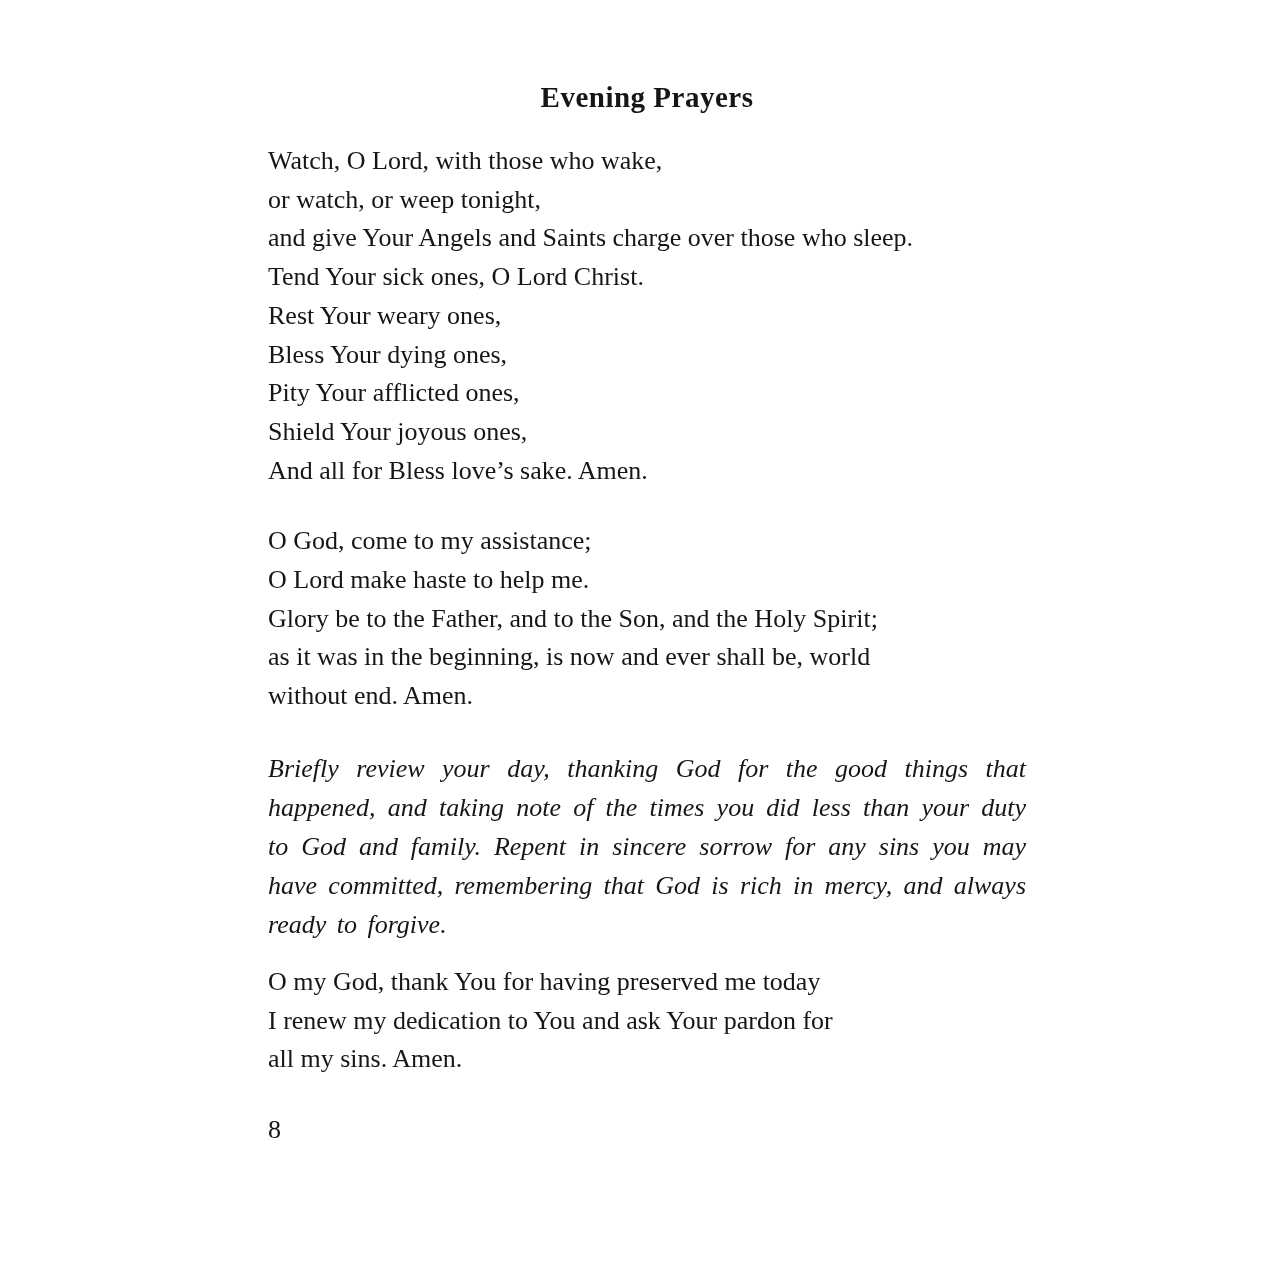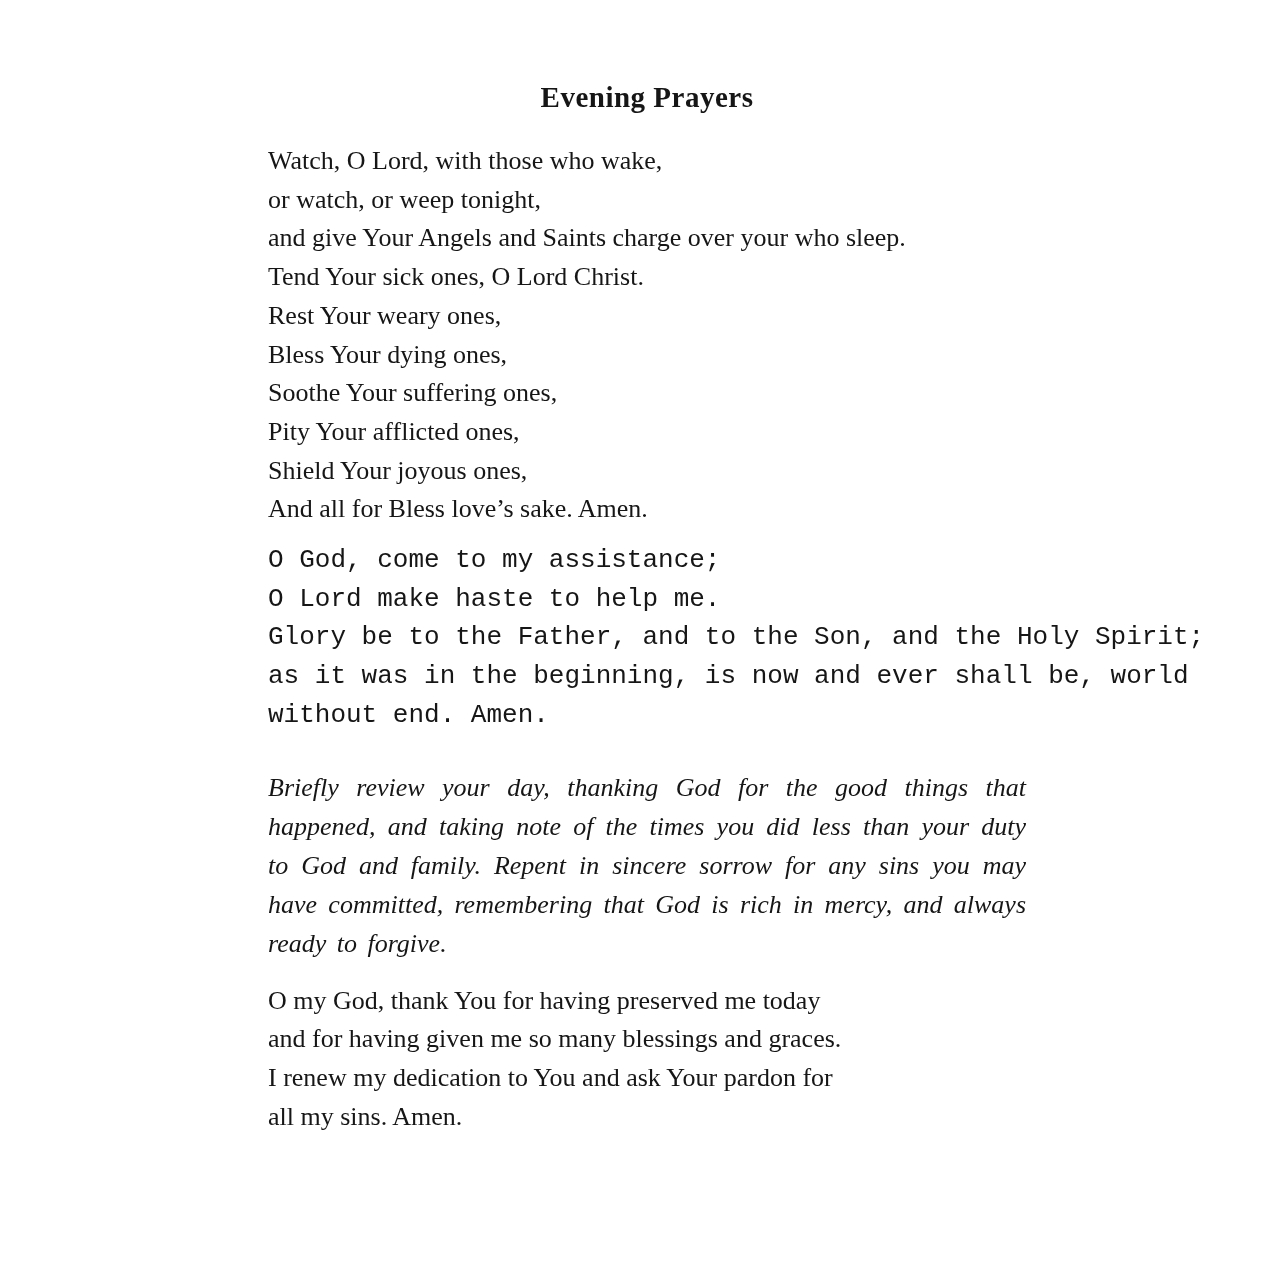--- a/index.html
+++ b/index.html
@@ -40,22 +40,21 @@
     white-space: nowrap;
   }
   .attribution {
     font-size: 26px;
     line-height: 38.7px;
     font-style: italic;
     text-align: center;
     padding-left: 30px;
   }
   .block-invocation {
-    margin-top: 12px;
-    font-family: Liberation Mono, monospace;
+    margin-top: 32px;
   }
   .instruction {
     margin: 33px 0 0 0;
     font-size: 26px;
     line-height: 39px;
     font-style: italic;
     text-align: justify;
     word-spacing: 4px;
   }
   .block-thanks {
@@ -71,43 +70,41 @@
 <body>
 
 <div class="page">
   <div class="content">
 
     <h1 class="title">Evening Prayers</h1>
 
     <div class="block">
       <div class="line">Watch, O Lord, with those who wake,</div>
       <div class="line">or watch, or weep tonight,</div>
-      <div class="line">and give Your Angels and Saints charge over your who sleep.</div>
+      <div class="line">and give Your Angels and Saints charge over those who sleep.</div>
       <div class="line">Tend Your sick ones, O Lord Christ.</div>
       <div class="line">Rest Your weary ones,</div>
       <div class="line">Bless Your dying ones,</div>
-      <div class="line">Soothe Your suffering ones,</div>
       <div class="line">Pity Your afflicted ones,</div>
       <div class="line">Shield Your joyous ones,</div>
       <div class="line">And all for Bless love’s sake. Amen.</div>
     </div>
 
     <div class="block block-invocation">
       <div class="line">O God, come to my assistance;</div>
       <div class="line">O Lord make haste to help me.</div>
       <div class="line">Glory be to the Father, and to the Son, and the Holy Spirit;</div>
       <div class="line">as it was in the beginning, is now and ever shall be, world</div>
       <div class="line">without end. Amen.</div>
     </div>
 
     <p class="instruction">Briefly review your day, thanking God for the good things that happened, and taking note of the times you did less than your duty to God and family. Repent in sincere sorrow for any sins you may have committed, remembering that God is rich in mercy, and always ready to forgive.</p>
 
     <div class="block block-thanks">
       <div class="line">O my God, thank You for having preserved me today</div>
-      <div class="line">and for having given me so many blessings and graces.</div>
       <div class="line">I renew my dedication to You and ask Your pardon for</div>
       <div class="line">all my sins. Amen.</div>
     </div>
 
     <div class="page-number">8</div>
 
   </div>
 </div>
 
 </body></html>

